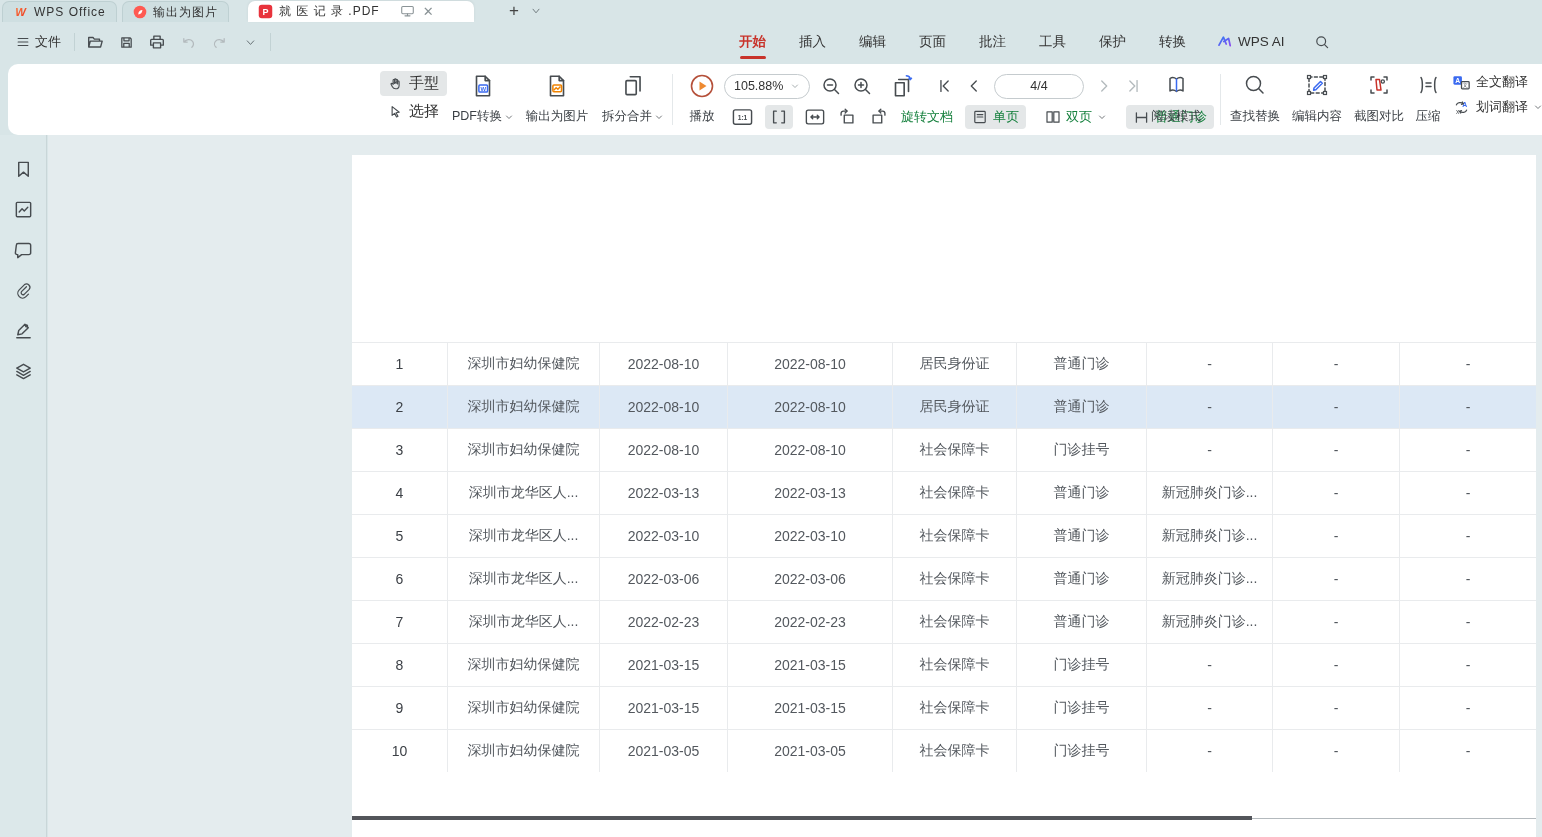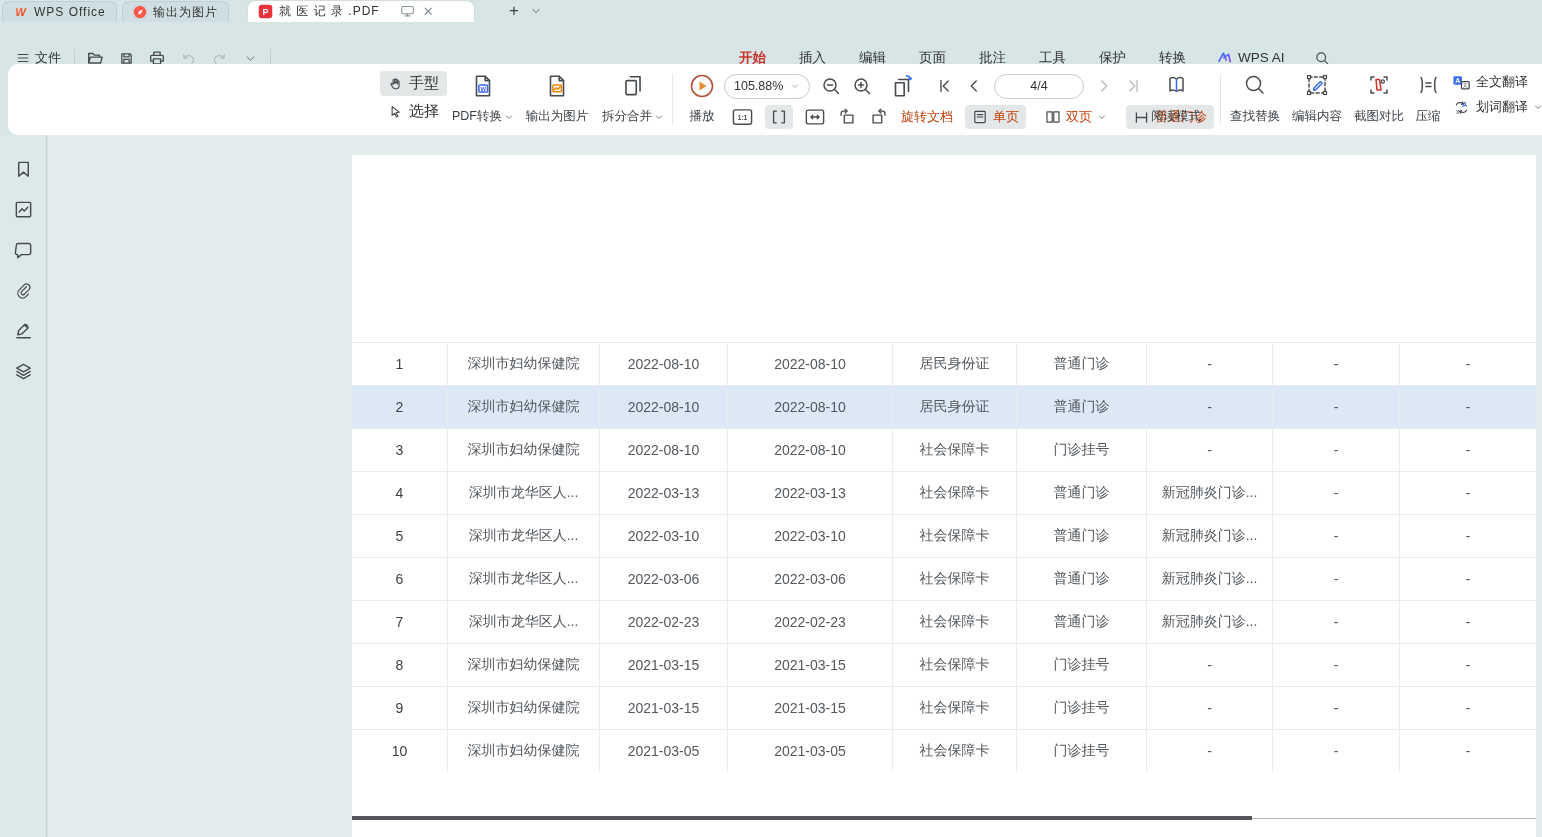--- a/index.html
+++ b/index.html
@@ -14,21 +14,21 @@
   .tab.inactive { background:#cfdfe1; border:1px solid #bed0d2; border-bottom:none; }
   .tab.active { background:#ffffff; box-shadow:0 -1px 3px rgba(0,0,0,.06); }
   .tab-title { letter-spacing:1px; white-space:nowrap; }
   .tab .winicon { margin-left:14px; }
   .tab .closeicon { margin-left:2px; color:#8a9396; font-size:13px; }
   .newtab { position:absolute; top:0; left:503px; font-size:17px; color:#444; width:22px; height:22px;
             display:flex; align-items:center; justify-content:center; }
   .tabchev { position:absolute; top:5px; left:530px; }
 
   
-  .menubar { position:absolute; top:38px; left:0; right:0; height:40px; }
+  .menubar { position:absolute; top:22px; left:0; right:0; height:40px; }
   .mb-left { position:absolute; left:12px; top:0; height:40px; display:flex; align-items:center; gap:9px; }
   .mb-file { display:flex; align-items:center; gap:5px; font-size:13px; color:#333; padding:3px 4px; }
   .vdiv { width:1px; height:18px; background:#c2d2d4; }
   .mb-btn { width:22px; height:22px; display:flex; align-items:center; justify-content:center; }
   .menus { position:absolute; left:737px; top:0; height:40px; display:flex; align-items:center; gap:29px; }
   .menu-item { font-size:13.5px; color:#333; position:relative; padding:10px 2px; white-space:nowrap; }
   .menu-item.active { color:#c8332b; font-weight:bold; }
   .menu-item.active::after { content:""; position:absolute; left:50%; transform:translateX(-50%);
      bottom:2px; width:26px; height:3px; background:#c8332b; border-radius:2px; }
   .menu-ai { display:flex; align-items:flex-start; gap:5px; font-size:13.5px; color:#333; white-space:nowrap; }
@@ -39,21 +39,21 @@
   .tb-div { position:absolute; top:10px; width:1px; height:51px; background:#e4e8ea; }
   .stack2 { position:absolute; top:7px; display:flex; flex-direction:column; gap:3px; }
   .srow { display:flex; align-items:center; gap:6px; font-size:15px; color:#333;
           padding:3px 8px; border-radius:4px; white-space:nowrap; }
   .srow.on { background:#e4e7e8; }
   .bigbtn { position:absolute; top:7px; height:58px; display:flex; flex-direction:column;
             align-items:center; justify-content:space-between; padding:2px 0 4px; }
   .bigbtn .lbl { font-size:12.5px; color:#3a3f44; display:flex; align-items:center; gap:2px; white-space:nowrap; }
   .tbrow1 { position:absolute; left:716px; top:9px; height:26px; display:flex; align-items:center; gap:11px; }
   .tbrow2 { position:absolute; left:724px; top:40px; height:26px; display:flex; align-items:center; gap:12px;
-            font-size:13px; color:#c2410c; }
+            font-size:13px; color:#15803d; }
   .zoombox { width:86px; height:25px; border:1px solid #c5cbce; border-radius:13px; display:flex;
              align-items:center; justify-content:space-between; padding:0 9px; font-size:12.5px; color:#333; }
   .pagebox { width:90px; height:25px; border:1px solid #c5cbce; border-radius:13px; display:flex;
              align-items:center; justify-content:center; font-size:12.5px; color:#333; }
   .pill { display:flex; align-items:center; gap:5px; padding:3px 7px; border-radius:4px; white-space:nowrap; }
   .pill.on { background:#e4e7e8; }
   .rstack { position:absolute; left:1444px; top:9px; display:flex; flex-direction:column; gap:7px; }
   .rrow { display:flex; align-items:center; gap:5px; font-size:13px; color:#333; white-space:nowrap; }
 
   

